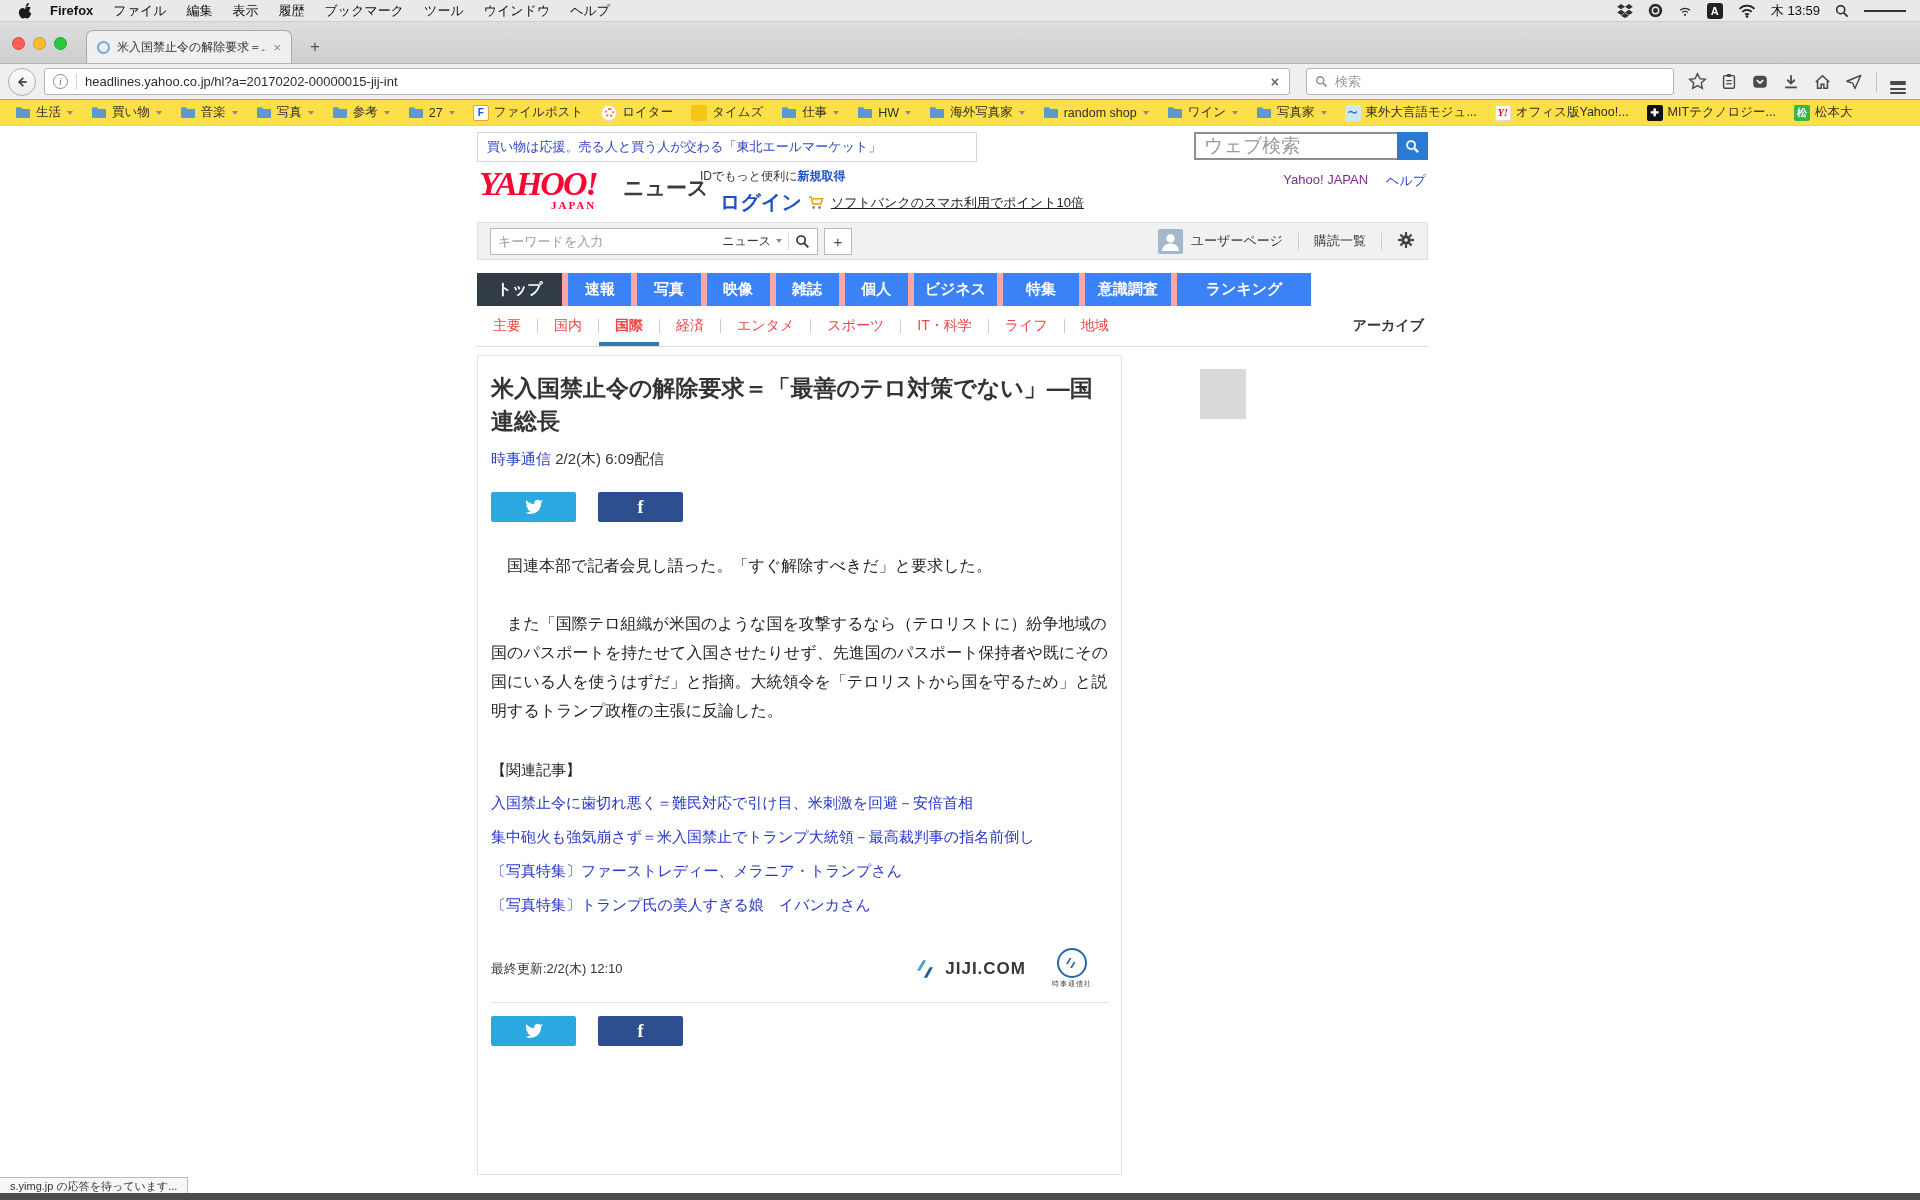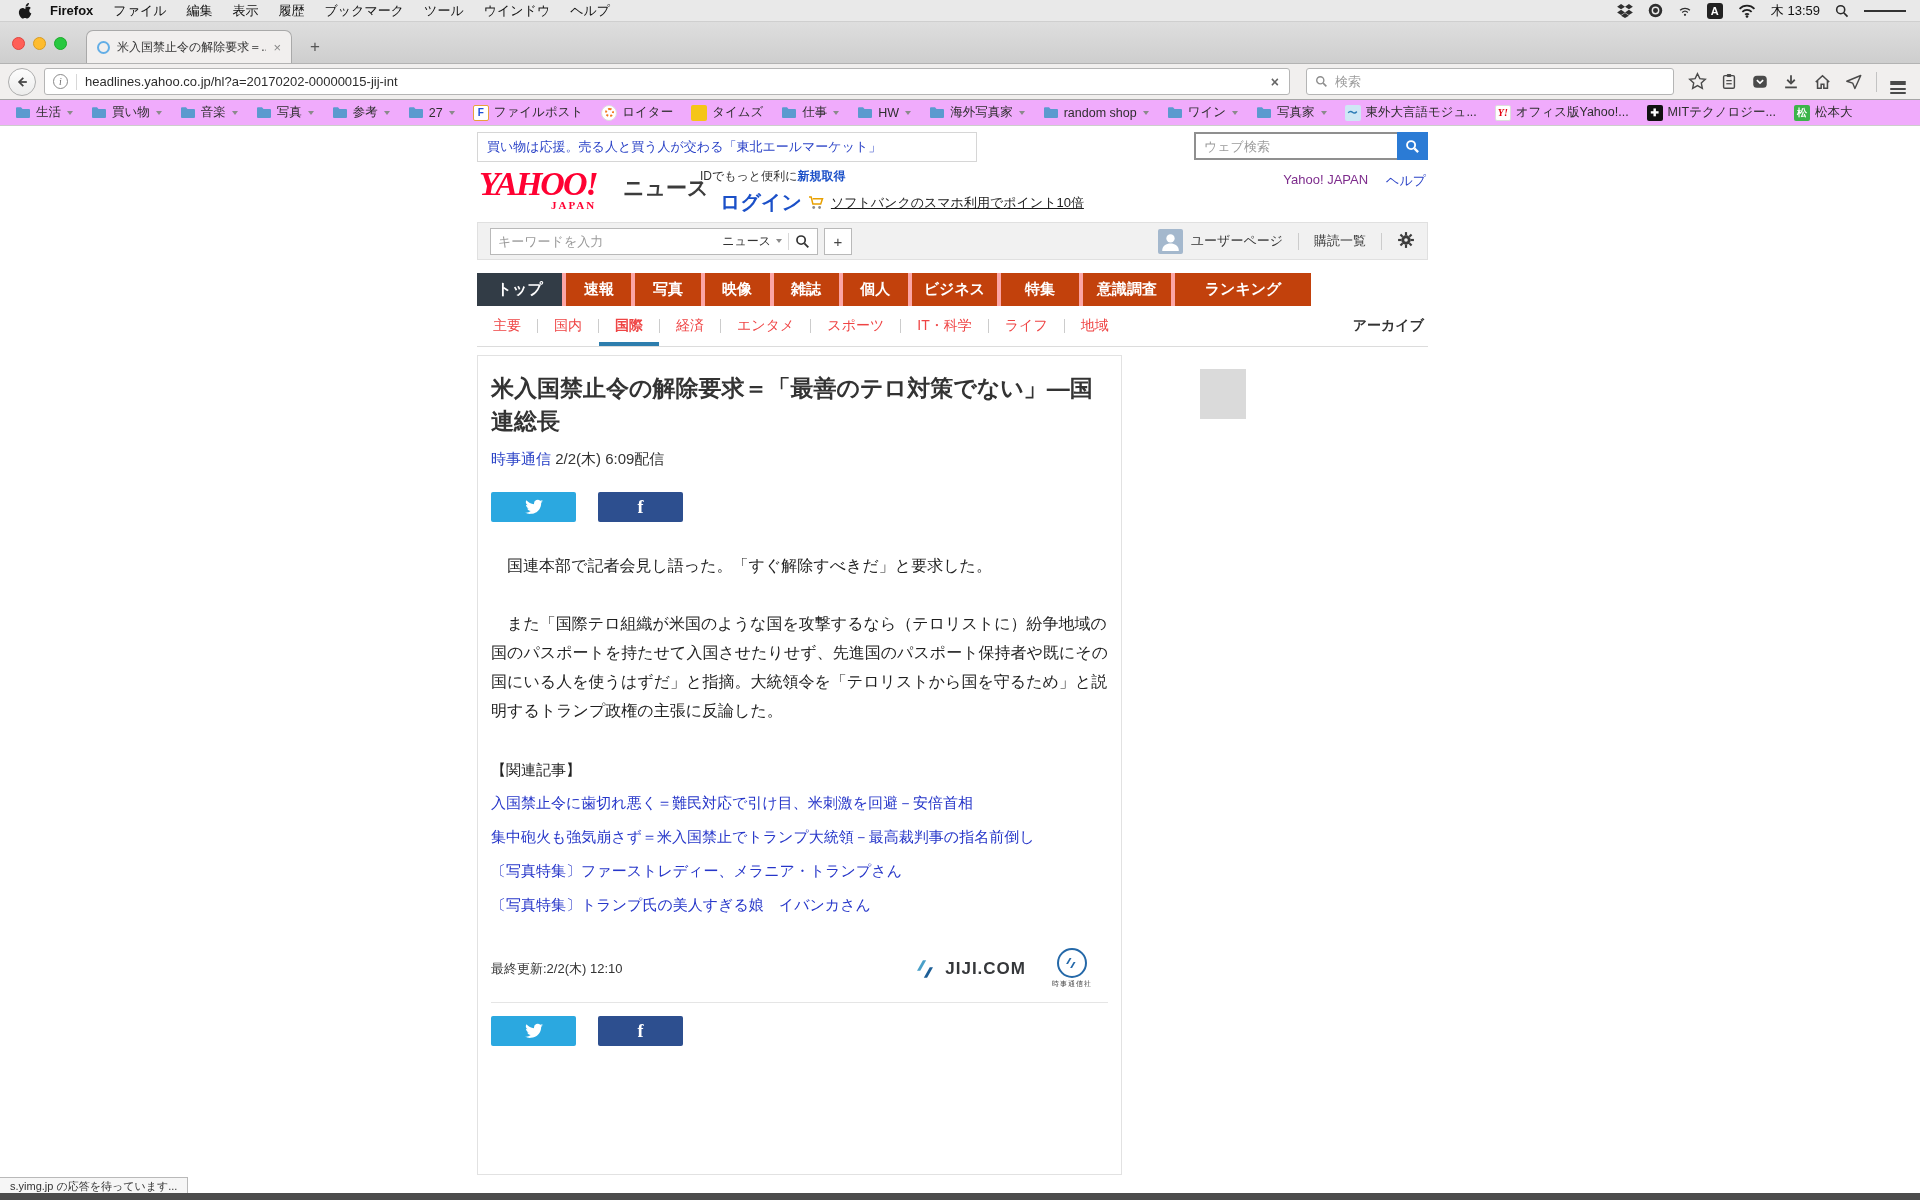--- a/index.html
+++ b/index.html
@@ -38,42 +38,42 @@
   .stop-x { color:#666; font-size:14px; font-weight:bold; padding:0 2px; }
   .searchfield { width:368px; height:27px; margin-left:16px; background:#fff; border:1px solid #b5b5b5; border-radius:3px; display:flex; align-items:center; padding:0 8px; gap:7px; }
   .searchfield input { flex:1; border:none; outline:none; font-size:13px; background:transparent; font-family:"Liberation Sans",sans-serif; color:#333; }
   .searchfield input::placeholder, .ws-input::placeholder, .news-input::placeholder { color:#9a9a9a; }
   .tb-icons { display:flex; align-items:center; gap:13px; margin-left:14px; }
   .tb-ico { display:flex; align-items:center; }
   .tb-sep { width:1px; height:20px; background:#c3c3c3; }
   .burger span { display:block; width:16px; height:2px; background:#4a4a4a; margin:2.5px 0; border-radius:1px; }
 
   
-  .bookmarksbar { height:26px; background:#f0abfc; border-bottom:1px solid #cdcdcd; display:flex; padding:0 6px; font-size:12.5px; color:#2e2e2e; overflow:hidden; }
+  .bookmarksbar { height:26px; background:#fde047; border-bottom:1px solid #cdcdcd; display:flex; padding:0 6px; font-size:12.5px; color:#2e2e2e; overflow:hidden; }
   .bitem { display:flex; align-items:center; gap:5px; padding:0 9px; white-space:nowrap; flex:none; }
   .caret { width:0; height:0; border-left:3.5px solid transparent; border-right:3.5px solid transparent; border-top:4px solid #8a8a8a; margin-left:1px; }
   .fav { width:16px; height:16px; border-radius:2px; display:flex; align-items:center; justify-content:center; font-size:10px; font-weight:bold; flex:none; }
   .fav.fp { background:#fff; border:1px solid #e8a13c; color:#1f4fd8; }
   .fav.reuters { background:#fff; border:1px solid #ddd; border-radius:50%; }
   .fav.reuters i { display:block; width:9px; height:9px; border-radius:50%; border:2.5px dotted #f27a21; }
   .fav.times { background:#f5c518; color:#333; }
   .fav.tufs { background:#cfe7f5; color:#2a7ab5; }
   .fav.yj { background:#fff; border:1px solid #ddd; color:#e30010; font-family:"Liberation Serif",serif; font-style:italic; }
   .fav.mit { background:#111; color:#fff; }
   .fav.matsu { background:#3cb44a; color:#fff; }
 
   
   .page { position:relative; height:1074px; background:#fff; overflow:hidden; }
   .content { position:absolute; left:477px; top:0; width:951px; }
 
   .row1 { display:flex; margin-top:6px; align-items:flex-start; }
   .banner-box { width:500px; height:30px; border:1px solid #d6d6d6; display:flex; align-items:center; padding:0 9px; }
   .banner-box a { font-size:13px; color:#2b43c7; text-decoration:none; white-space:nowrap; }
   .websearch { margin-left:auto; display:flex; }
-  .ws-input { width:203px; height:28px; border:2px solid #8f8f8f; border-right:none; padding:0 8px; font-size:13px; outline:none; font-family:"Liberation Sans",sans-serif; }
+  .ws-input { width:203px; height:28px; border:2px solid #8f8f8f; border-right:none; padding:0 8px; font-size:19px; outline:none; font-family:"Liberation Sans",sans-serif; }
   .ws-btn { width:31px; height:28px; background:#2b7bd5; border:none; display:flex; align-items:center; justify-content:center; }
 
   .row2 { position:relative; margin-top:5px; height:47px; }
   .ylogo { position:absolute; left:2px; top:0; width:170px; }
   .ylogo .ymain { font-family:"Liberation Serif",serif; font-style:italic; font-weight:bold; font-size:34px; color:#ff0132; letter-spacing:-2px; line-height:34px; }
   .ylogo .ysub { position:absolute; left:72px; top:32px; font-size:11px; font-weight:bold; letter-spacing:2px; color:#ff0132; font-family:"Liberation Serif",serif; }
   .yservice { position:absolute; left:146px; top:7px; font-size:21px; font-weight:bold; color:#3c3c3c; }
   .idblock { position:absolute; left:223px; top:1px; font-size:12px; color:#333; }
   .idblock .l1 a { color:#1b50c8; font-weight:bold; text-decoration:none; }
   .idblock .l2 { margin-top:4px; display:flex; align-items:center; gap:6px; }
@@ -88,21 +88,21 @@
   .news-input { flex:1; border:none; outline:none; font-size:13px; background:transparent; font-family:"Liberation Sans",sans-serif; min-width:0; }
   .scope { font-size:12px; color:#333; display:flex; align-items:center; gap:4px; }
   .nf-sep { width:1px; height:17px; background:#d9d9d9; }
   .plusbtn { width:28px; height:27px; background:#fff; border:1px solid #b9b9b9; margin-left:6px; font-size:15px; color:#444; display:flex; align-items:center; justify-content:center; }
   .userarea { margin-left:auto; display:flex; align-items:center; font-size:13px; color:#333; }
   .usr-ico { width:25px; height:25px; background:#a4b8cd; border-radius:2px; margin-right:8px; }
   .ua-sep { width:1px; height:17px; background:#ccc; margin:0 15px; }
   .userarea a { color:#333; text-decoration:none; }
 
   .mainnav { margin-top:13px; height:33px; display:flex; width:834px; }
-  .ntab { height:33px; display:flex; align-items:center; justify-content:center; color:#fff; font-size:15px; font-weight:bold; background:#c2410c; border-left:4px solid #fca5a5; text-decoration:none; }
+  .ntab { height:33px; display:flex; align-items:center; justify-content:center; color:#fff; font-size:15px; font-weight:bold; background:#3b82f6; border-left:6px solid #fca5a5; text-decoration:none; }
   .ntab:first-child { border-left:none; }
   .ntab.active { background:#323c46; }
 
   .subnav { height:41px; display:flex; align-items:stretch; border-bottom:1px solid #dcdcdc; font-size:14px; color:#333; }
   .sitem { display:flex; align-items:center; padding:0 16px; text-decoration:none; color:#ef4444; }
   .sitem.active { font-weight:bold; border-bottom:4px solid #2d7eae; padding-top:4px; }
   .ssep { width:1px; height:14px; background:#ccc; align-self:center; }
   .archive { margin-left:auto; display:flex; align-items:center; font-weight:bold; color:#333; text-decoration:none; padding-right:4px; }
 
   .articlebox { margin-top:8px; width:645px; min-height:820px; border:1px solid #e2e2e2; background:#fff; padding:16px 13px 0 13px; }

